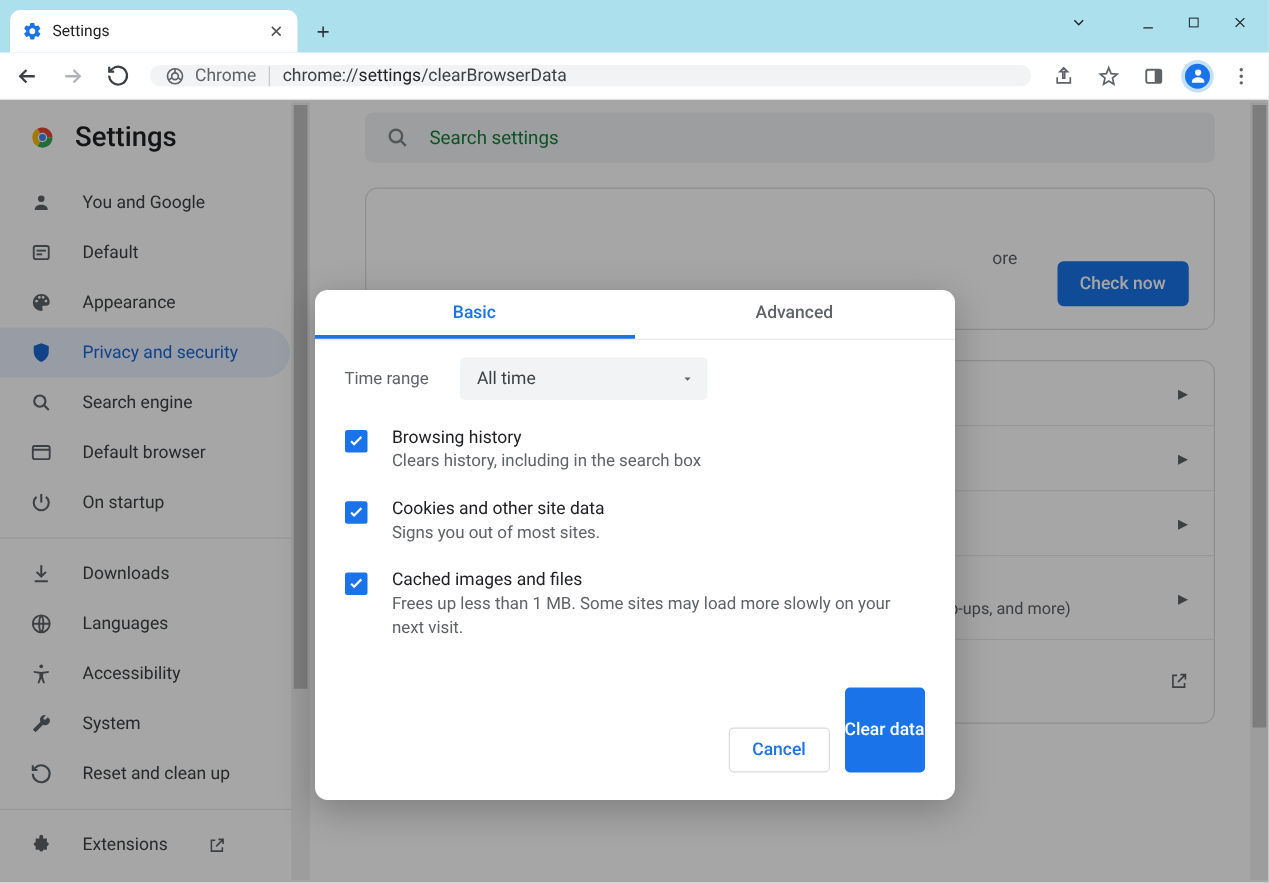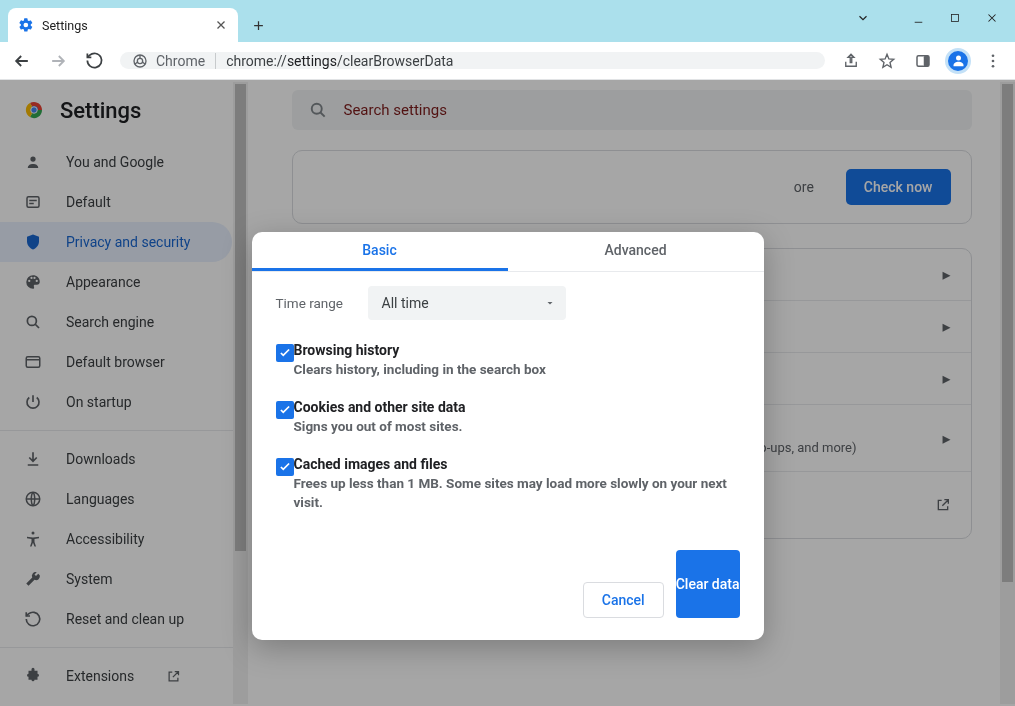--- a/index.html
+++ b/index.html
@@ -48,46 +48,46 @@
 .nav-item .ext-link { margin-left: 10px; color: #5f6368; }
 .sb-scroll { position:absolute; right:0; top:2px; bottom:2px; width:15px; background:#f1f1f1; }
 .sb-thumb { position:absolute; left:2px; right:2px; background:#c1c1c1; }
 .sb-scroll .sb-thumb { top:2px; height:75%; }
 
 .main-col { flex: 1; background: #fff; position: relative; }
 .main-scroll { position:absolute; right:0; top:2px; bottom:2px; width:15px; background:#f1f1f1; }
 .main-scroll .sb-thumb { top:2px; height:80%; }
 .search-wrap { height: 60px; display: flex; align-items: center; justify-content: center; }
 .search-box { width: 680px; height: 40px; background: #f1f3f4; border-radius: 6px; display: flex; align-items: center; padding: 0 16px; gap: 16px; }
-.search-box .ph { color: #7f1d1d; font-size: 15px; }
+.search-box .ph { color: #15803d; font-size: 15px; }
 
 .cards { width: 680px; margin: 10px auto 0; }
 .promo { border: 1px solid #dadce0; border-radius: 10px; padding: 18px 20px; display:flex; align-items:center; justify-content:flex-end; gap: 20px; background:#fff; margin-bottom: 24px;}
 .promo .more { color:#5f6368; font-size:14px; margin-right: 12px; }
-.btn-primary { background: #1a73e8; color: #fff; border: none; border-radius: 5px; padding: 10px 18px; font-size: 14px; font-weight: 500; }
+.btn-primary { background: #1a73e8; color: #fff; border: none; border-radius: 5px; padding: 10px 18px; font-size: 14px; font-weight: 500; margin-top: 40px; }
 .panel { border: 1px solid #dadce0; border-radius: 10px; background:#fff; }
 .row { display:flex; align-items:center; padding: 16px 20px; border-bottom: 1px solid #e8eaed; }
 .row:last-child { border-bottom:none; }
 .row .ricon { width: 34px; color:#5f6368; }
 .row .rtext { flex:1; }
 .row .rtitle { font-size: 14.5px; color:#202124; }
 .row .rsub { font-size: 13px; color:#5f6368; margin-top:2px; }
 .row .rarrow { color:#5f6368; }
 
 
 .dialog { position: absolute; z-index: 10; left: 50%; top: 152px; transform: translateX(-50%); width: 512px; background: #fff; border-radius: 10px; box-shadow: 0 8px 30px rgba(0,0,0,0.25); padding-bottom: 18px; }
 .dlg-title { font-size: 16px; color: #202124; padding: 20px 24px 14px; }
 .tabs { display: flex; border-bottom: 1px solid #e8eaed; }
 .tabs .t { flex: 1; text-align: center; font-size: 14px; font-weight: 500; color: #5f6368; padding: 10px 0; cursor:pointer; }
 .tabs .t.active { color: #1a73e8; border-bottom: 3px solid #1a73e8; }
 .form-row { display:flex; align-items:center; padding: 14px 24px 0; gap: 18px; }
 .form-row .lbl { font-size: 13.5px; color:#5f6368; min-width: 74px; }
 .select { background: #f1f3f4; border-radius: 4px; height: 34px; min-width: 198px; display:flex; align-items:center; justify-content:space-between; padding: 0 10px 0 14px; font-size: 14px; color:#3c4043; }
 .opts { padding: 12px 24px 0; }
-.opt { display:flex; padding: 10px 0; font-weight: bold; }
+.opt { display:flex; gap: 20px; padding: 10px 0; }
 .chk { width: 18px; height: 18px; background: #1a73e8; border-radius: 2px; display:flex; align-items:center; justify-content:center; margin-top:2px; flex-shrink:0; }
 .chk svg { stroke:#fff; }
 .opt .ot { font-size: 14px; color:#202124; }
 .opt .os { font-size: 13.5px; color:#5f6368; margin-top: 2px; line-height:1.4; }
 .dlg-actions { display:flex; justify-content:flex-end; gap: 12px; padding: 28px 24px 4px; }
 .btn-outline { background:#fff; color:#1a73e8; border:1px solid #dadce0; border-radius:4px; padding: 9px 18px; font-size:14px; font-weight:500;margin-top:32px; }
 .btn-fill { background:#1a73e8; color:#fff; border:none; border-radius:4px; padding: 9px 0; font-size:14px; font-weight:500; }
 
 svg { display: block; }
 </style>
@@ -229,35 +229,35 @@
         <div class="nav-item">
             <span class="icn">
               <svg viewBox="0 0 24 24" width="18" height="18" fill="currentColor">
                 <rect x="4" y="5" width="16" height="14" rx="2" fill="none" stroke="currentColor" stroke-width="2"></rect>
                 <rect x="7" y="9" width="10" height="2"></rect>
                 <rect x="7" y="13" width="6" height="2"></rect>
               </svg>
             </span>
             <span>Default</span>
           </div>
+        <div class="nav-item">
+            <span class="icn">
+              <svg viewBox="0 0 24 24" width="18" height="18" fill="currentColor">
+                <path d="M12 3a9 9 0 1 0 0 18c1 0 1.5-.8 1.5-1.5S13 18 13 17c0-1 .8-1.5 1.5-1.5H17a4 4 0 0 0 4-4C21 6.6 17 3 12 3zM7 12a1.5 1.5 0 1 1 0-3 1.5 1.5 0 0 1 0 3zm3-4a1.5 1.5 0 1 1 0-3 1.5 1.5 0 0 1 0 3zm4 0a1.5 1.5 0 1 1 0-3 1.5 1.5 0 0 1 0 3zm3 4a1.5 1.5 0 1 1 0-3 1.5 1.5 0 0 1 0 3z"></path>
+              </svg>
+            </span>
+            <span>Appearance</span>
+          </div>
         <div class="nav-item active">
             <span class="icn">
               <svg viewBox="0 0 24 24" width="18" height="18" fill="currentColor">
                 <path d="M12 2l8 3v6c0 5-3.4 9.4-8 11-4.6-1.6-8-6-8-11V5l8-3z"></path>
               </svg>
             </span>
             <span>Privacy and security</span>
-          </div>
-        <div class="nav-item">
-            <span class="icn">
-              <svg viewBox="0 0 24 24" width="18" height="18" fill="currentColor">
-                <path d="M12 3a9 9 0 1 0 0 18c1 0 1.5-.8 1.5-1.5S13 18 13 17c0-1 .8-1.5 1.5-1.5H17a4 4 0 0 0 4-4C21 6.6 17 3 12 3zM7 12a1.5 1.5 0 1 1 0-3 1.5 1.5 0 0 1 0 3zm3-4a1.5 1.5 0 1 1 0-3 1.5 1.5 0 0 1 0 3zm4 0a1.5 1.5 0 1 1 0-3 1.5 1.5 0 0 1 0 3zm3 4a1.5 1.5 0 1 1 0-3 1.5 1.5 0 0 1 0 3z"></path>
-              </svg>
-            </span>
-            <span>Appearance</span>
           </div>
         <div class="nav-item">
             <span class="icn">
               <svg viewBox="0 0 24 24" width="18" height="18" fill="none" stroke="currentColor" stroke-width="2.3">
                 <circle cx="10.5" cy="10.5" r="6"></circle>
                 <path d="M20 20l-5-5"></path>
               </svg>
             </span>
             <span>Search engine</span>
           </div>

